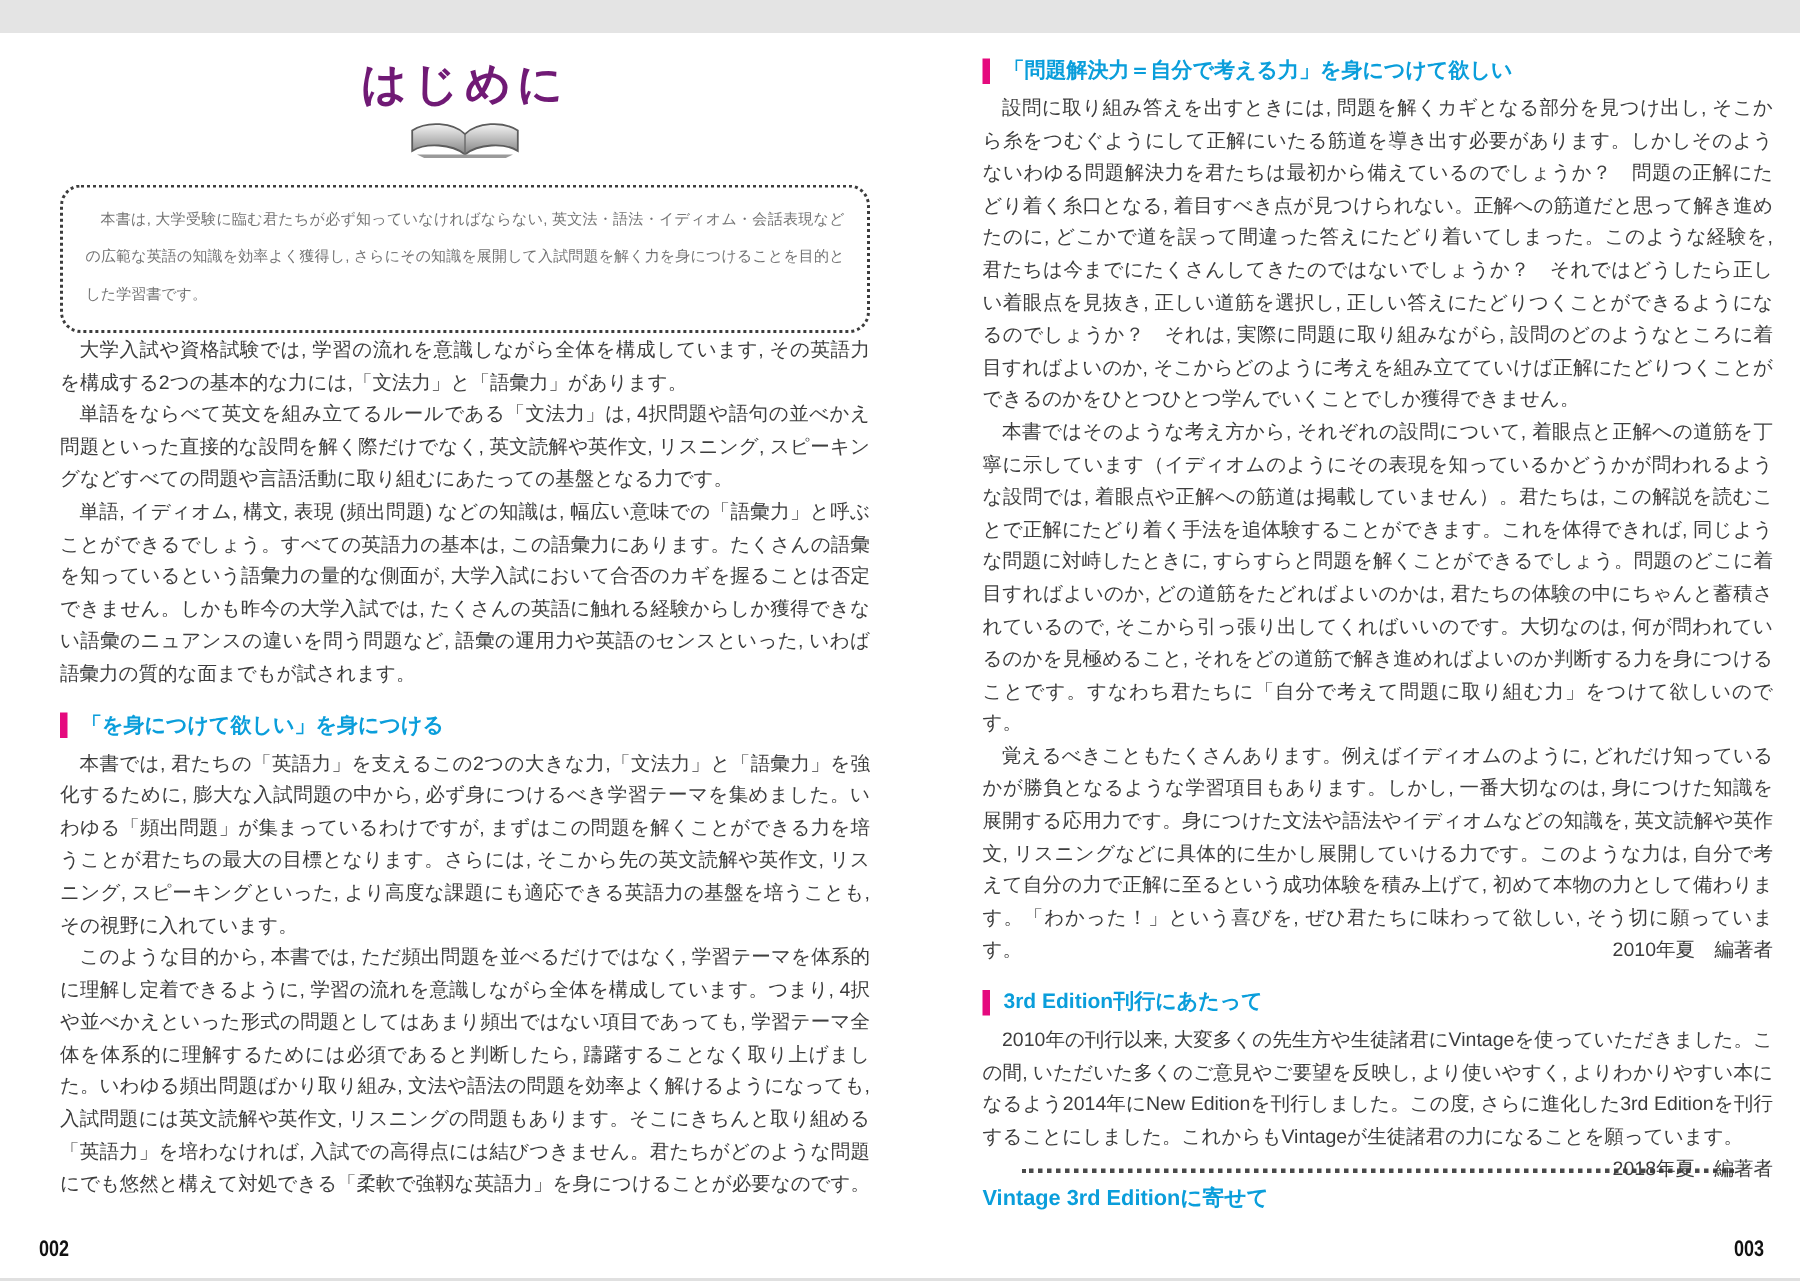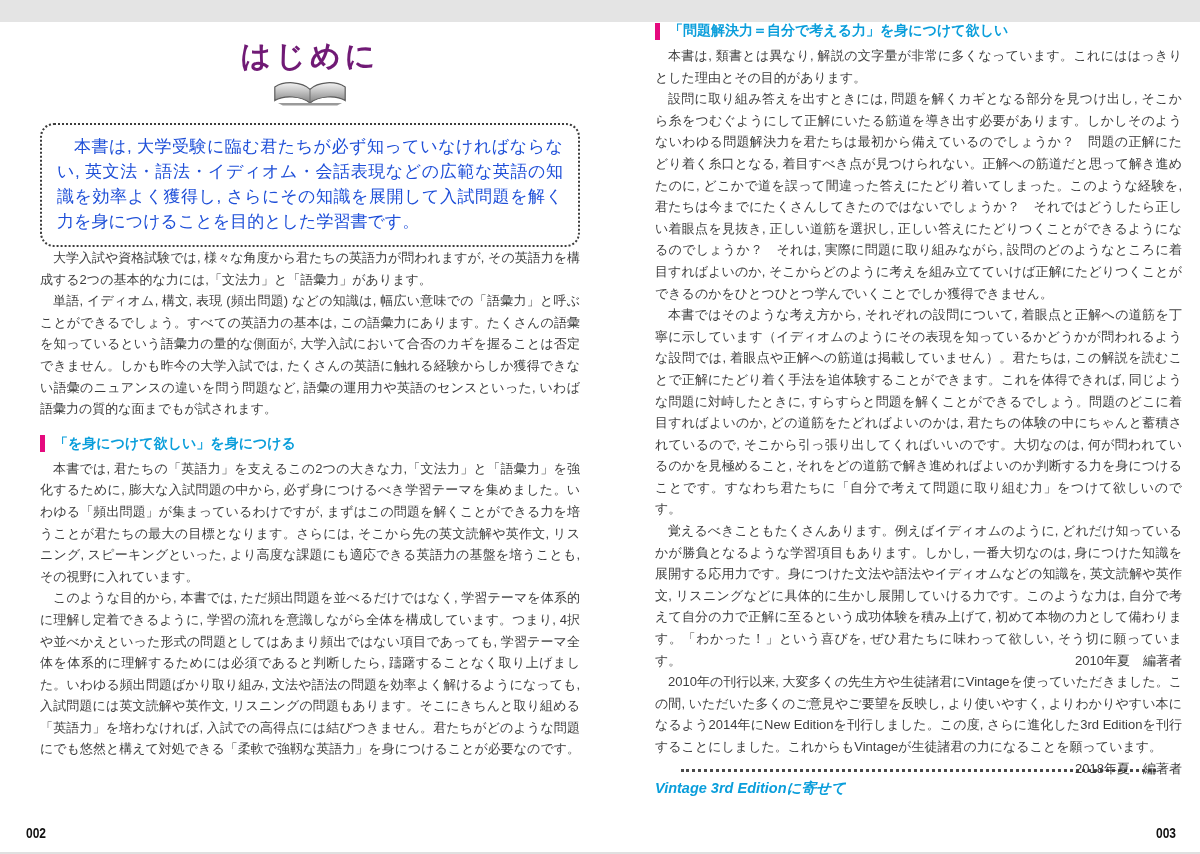--- a/index.html
+++ b/index.html
@@ -32,22 +32,22 @@
     letter-spacing:4px;
     color:#701a75;
   }
   .book-icon-wrap { text-align:center; margin-top:2px; height:34px; }
 
   .intro-box {
     margin-top:10px;
     border:2px dotted #3c3c3c;
     border-radius:14px;
     padding:9px 15px 11px 15px;
-    color:#1d4ed8;
-    font-size:17px;
+    color:#737373;
+    font-size:10px;
     line-height:25px;
     text-align:justify;
     text-indent:1em;
     overflow-wrap:anywhere;
   }
 
   .sec-head {
     display:flex;
     align-items:center;
     margin-top:15px;
@@ -114,54 +114,58 @@
         </linearGradient>
       </defs>
       <path d="M50 13 C40 3 18 2 6 10 L6 27 C17 20 39 21 50 30 C61 21 83 20 94 27 L94 10 C82 2 60 3 50 13 Z" fill="url(#bg1)" stroke="#5c5c5c" stroke-width="1.5"></path>
       <path d="M50 13 L50 30" stroke="#6b6b6b" stroke-width="1.2"></path>
       <path d="M10 30 L90 30 L84 33 L16 33 Z" fill="#9a9a9a"></path>
     </svg>
   </div>
 
   <div class="intro-box">本書は, 大学受験に臨む君たちが必ず知っていなければならない, 英文法・語法・イディオム・会話表現などの広範な英語の知識を効率よく獲得し, さらにその知識を展開して入試問題を解く力を身につけることを目的とした学習書です。</div>
 
-  <p class="body">大学入試や資格試験では, 様々な角度から君たちの英語力が問われますが, その英語力を構成する2つの基本的な力には,「文法力」と「語彙力」があります。</p>
+  <p class="body">大学入試や資格試験では, 学習の流れを意識しながら全体を構成しています, その英語力を構成する2つの基本的な力には,「文法力」と「語彙力」があります。</p>
+  <p class="body">単語をならべて英文を組み立てるルールである「文法力」は, 4択問題や語句の並べかえ問題といった直接的な設問を解く際だけでなく, 英文読解や英作文, リスニング, スピーキングなどすべての問題や言語活動に取り組むにあたっての基盤となる力です。</p>
   <p class="body">単語, イディオム, 構文, 表現 (頻出問題) などの知識は, 幅広い意味での「語彙力」と呼ぶことができるでしょう。すべての英語力の基本は, この語彙力にあります。たくさんの語彙を知っているという語彙力の量的な側面が, 大学入試において合否のカギを握ることは否定できません。しかも昨今の大学入試では, たくさんの英語に触れる経験からしか獲得できない語彙のニュアンスの違いを問う問題など, 語彙の運用力や英語のセンスといった, いわば語彙力の質的な面までもが試されます。</p>
 
   <div class="sec-head">
     <span class="bar"></span>
     <span class="head-text">「を身につけて欲しい」を身につける</span>
   </div>
   <p class="body">本書では, 君たちの「英語力」を支えるこの2つの大きな力,「文法力」と「語彙力」を強化するために, 膨大な入試問題の中から, 必ず身につけるべき学習テーマを集めました。いわゆる「頻出問題」が集まっているわけですが, まずはこの問題を解くことができる力を培うことが君たちの最大の目標となります。さらには, そこから先の英文読解や英作文, リスニング, スピーキングといった, より高度な課題にも適応できる英語力の基盤を培うことも, その視野に入れています。</p>
   <p class="body">このような目的から, 本書では, ただ頻出問題を並べるだけではなく, 学習テーマを体系的に理解し定着できるように, 学習の流れを意識しながら全体を構成しています。つまり, 4択や並べかえといった形式の問題としてはあまり頻出ではない項目であっても, 学習テーマ全体を体系的に理解するためには必須であると判断したら, 躊躇することなく取り上げました。いわゆる頻出問題ばかり取り組み, 文法や語法の問題を効率よく解けるようになっても, 入試問題には英文読解や英作文, リスニングの問題もあります。そこにきちんと取り組める「英語力」を培わなければ, 入試での高得点には結びつきません。君たちがどのような問題にでも悠然と構えて対処できる「柔軟で強靱な英語力」を身につけることが必要なのです。</p>
 
 </div>
 
 <div class="page page-right">
 
-  <div class="sec-head" style="margin-top:0;font-family:Liberation Serif, serif;">
+  <div class="sec-head" style="margin-top:16px;font-family:Liberation Serif, serif;">
     <span class="bar"></span>
     <span class="head-text">「問題解決力＝自分で考える力」を身につけて欲しい</span>
   </div>
-  <p class="body">本書は, 類書とは異なり, 解説の文字量が非常に多くなっています。これにははっきりとした理由とその目的があります。</p>
   <p class="body">設問に取り組み答えを出すときには, 問題を解くカギとなる部分を見つけ出し, そこから糸をつむぐようにして正解にいたる筋道を導き出す必要があります。しかしそのようないわゆる問題解決力を君たちは最初から備えているのでしょうか？　問題の正解にたどり着く糸口となる, 着目すべき点が見つけられない。正解への筋道だと思って解き進めたのに, どこかで道を誤って間違った答えにたどり着いてしまった。このような経験を, 君たちは今までにたくさんしてきたのではないでしょうか？　それではどうしたら正しい着眼点を見抜き, 正しい道筋を選択し, 正しい答えにたどりつくことができるようになるのでしょうか？　それは, 実際に問題に取り組みながら, 設問のどのようなところに着目すればよいのか, そこからどのように考えを組み立てていけば正解にたどりつくことができるのかをひとつひとつ学んでいくことでしか獲得できません。</p>
   <p class="body">本書ではそのような考え方から, それぞれの設問について, 着眼点と正解への道筋を丁寧に示しています（イディオムのようにその表現を知っているかどうかが問われるような設問では, 着眼点や正解への筋道は掲載していません）。君たちは, この解説を読むことで正解にたどり着く手法を追体験することができます。これを体得できれば, 同じような問題に対峙したときに, すらすらと問題を解くことができるでしょう。問題のどこに着目すればよいのか, どの道筋をたどればよいのかは, 君たちの体験の中にちゃんと蓄積されているので, そこから引っ張り出してくればいいのです。大切なのは, 何が問われているのかを見極めること, それをどの道筋で解き進めればよいのか判断する力を身につけることです。すなわち君たちに「自分で考えて問題に取り組む力」をつけて欲しいのです。</p>
   <p class="body">
     <span>覚えるべきこともたくさんあります。例えばイディオムのように, どれだけ知っているかが勝負となるような学習項目もあります。しかし, 一番大切なのは, 身につけた知識を展開する応用力です。身につけた文法や語法やイディオムなどの知識を, 英文読解や英作文, リスニングなどに具体的に生かし展開していける力です。このような力は, 自分で考えて自分の力で正解に至るという成功体験を積み上げて, 初めて本物の力として備わります。「わかった！」という喜びを, ぜひ君たちに味わって欲しい, そう切に願っています。</span>
     <span class="sig">2010年夏　編著者</span>
   </p>
 
+  <div class="sec-head">
+    <span class="bar"></span>
+    <span class="head-text">3rd Edition刊行にあたって</span>
+  </div>
   <p class="body">
     <span>2010年の刊行以来, 大変多くの先生方や生徒諸君にVintageを使っていただきました。この間, いただいた多くのご意見やご要望を反映し, より使いやすく, よりわかりやすい本になるよう2014年にNew Editionを刊行しました。この度, さらに進化した3rd Editionを刊行することにしました。これからもVintageが生徒諸君の力になることを願っています。</span>
     <span class="sig">2018年夏　編著者</span>
   </p>
 
   <div class="dot-sep"></div>
 
-  <div class="sec-head no-bar" style="margin-top:6px;font-style:italic;">
+  <div class="sec-head no-bar" style="margin-top:6px;">
     <span class="head-text">Vintage 3rd Editionに寄せて</span>
   </div>
 
 </div>
 
 <span class="page-num pn-left">002</span>
 <span class="page-num pn-right">003</span>
 
 <div class="bottom-strip"></div>
 

